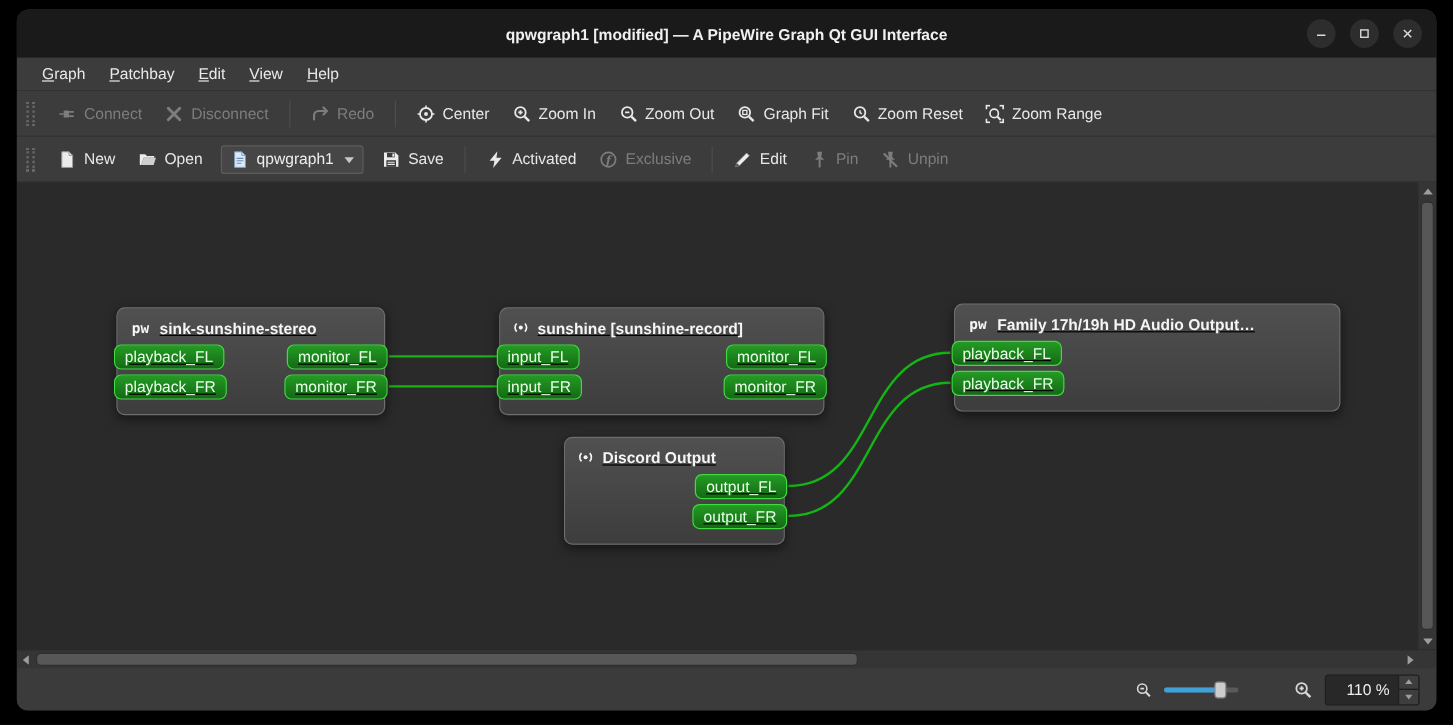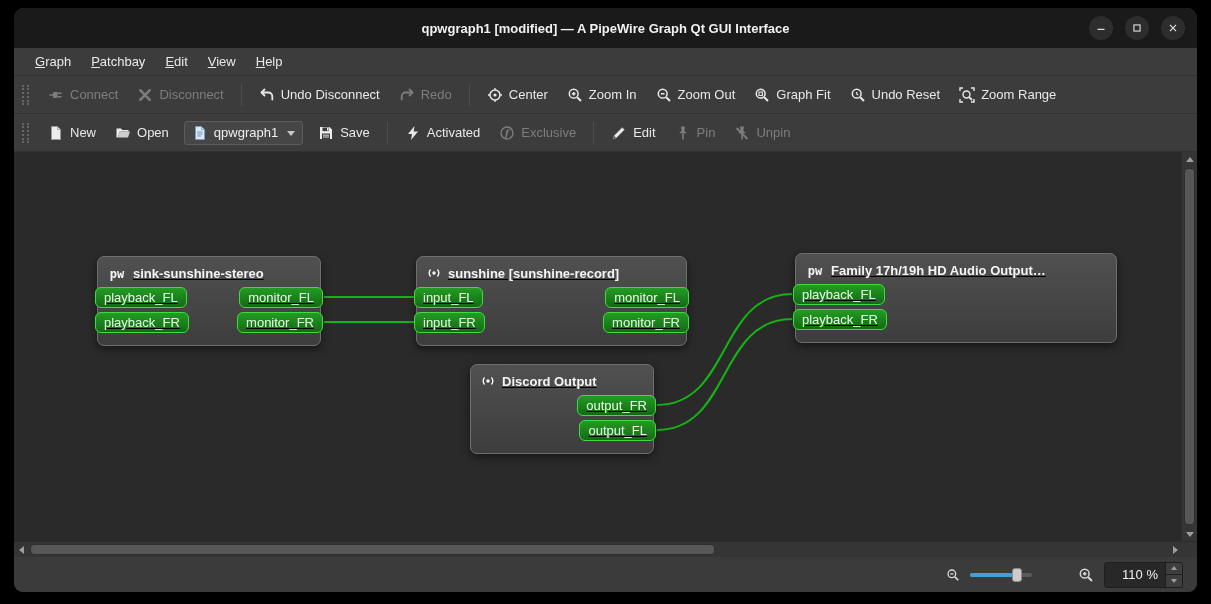--- a/index.html
+++ b/index.html
@@ -139,29 +139,20 @@
       </div>
       <div class="tb-btn disabled">
         <span class="icon ">
           <svg viewBox="0 0 16 16" fill="none" stroke="currentColor" stroke-width="2.4" stroke-linecap="round">
             <path d="M3.2 3.2 L12.8 12.8 M12.8 3.2 L3.2 12.8"></path>
           </svg>
         </span>
         <span class="tb-label">Disconnect</span>
       </div>
       <div class="tb-sep"></div>
-      <div class="tb-btn">
-        <span class="icon ">
-          <svg viewBox="0 0 16 16" fill="none" stroke="currentColor" stroke-width="1.8" stroke-linecap="round" stroke-linejoin="round">
-            <path d="M5.5 2.5 L2.5 5.5 L5.5 8.5"></path>
-            <path d="M2.9 5.5 H9.4 a3.9 3.9 0 0 1 3.9 3.9 V12.6"></path>
-          </svg>
-        </span>
-        <span class="tb-label">Undo Disconnect</span>
-      </div>
       <div class="tb-btn disabled">
         <span class="icon ">
           <svg viewBox="0 0 16 16" fill="none" stroke="currentColor" stroke-width="1.8" stroke-linecap="round" stroke-linejoin="round">
             <path d="M10.5 2.5 L13.5 5.5 L10.5 8.5"></path>
             <path d="M13.1 5.5 H6.6 a3.9 3.9 0 0 0 -3.9 3.9 V12.6"></path>
           </svg>
         </span>
         <span class="tb-label">Redo</span>
       </div>
       <div class="tb-sep"></div>
@@ -206,21 +197,21 @@
         <span class="tb-label">Graph Fit</span>
       </div>
       <div class="tb-btn">
         <span class="icon ">
           <svg viewBox="0 0 16 16" fill="none" stroke="currentColor" stroke-width="1.5">
             <circle cx="6.7" cy="6.7" r="4.4"></circle>
             <path d="M10.2 10.2 L14 14" stroke-width="2"></path>
             <path d="M6.7 4.9 V6.9 L8.2 7.9" stroke-width="1.2"></path>
           </svg>
         </span>
-        <span class="tb-label">Undo Reset</span>
+        <span class="tb-label">Zoom Reset</span>
       </div>
       <div class="tb-btn">
         <span class="icon ">
           <svg viewBox="0 0 16 16" fill="none" stroke="currentColor" stroke-width="1.4">
             <path d="M1 4 V1 H4 M12 1 H15 V4 M15 12 V15 H12 M4 15 H1 V12"></path>
             <circle cx="7.5" cy="7.5" r="3.5"></circle>
             <path d="M10.2 10.2 L13 13" stroke-width="1.8"></path>
           </svg>
         </span>
         <span class="tb-label">Zoom Range</span>
@@ -387,25 +378,25 @@
             <span class="icon ">
               <svg viewBox="0 0 16 16" fill="none" stroke="currentColor">
                 <circle cx="8" cy="8" r="1.7" fill="currentColor" stroke="none"></circle>
                 <path d="M4.6 4.6 a4.8 4.8 0 0 0 0 6.8 M11.4 4.6 a4.8 4.8 0 0 1 0 6.8" stroke-width="1.4"></path>
               </svg>
             </span>
             <span class="node-title-text">Discord Output</span>
           </div>
           <div class="port-row">
             <span class="port-spacer"></span>
+            <div class="port out">output_FL</div>
+          </div>
+          <div class="port-row">
+            <span class="port-spacer"></span>
             <div class="port out">output_FR</div>
-          </div>
-          <div class="port-row">
-            <span class="port-spacer"></span>
-            <div class="port out">output_FL</div>
           </div>
         </div>
       </div>
     <div class="vscroll">
       <div class="scroll-btn">
           <span class="tri up"></span>
         </div>
       <div class="vtrack">
         <div class="vthumb"></div>
       </div>

